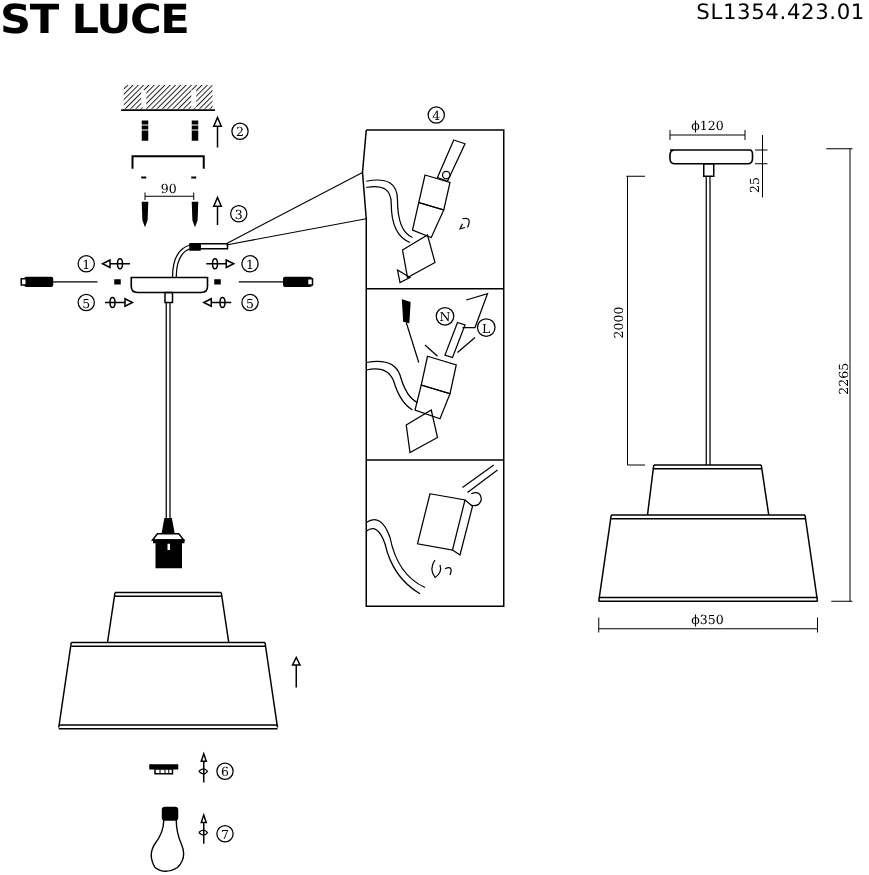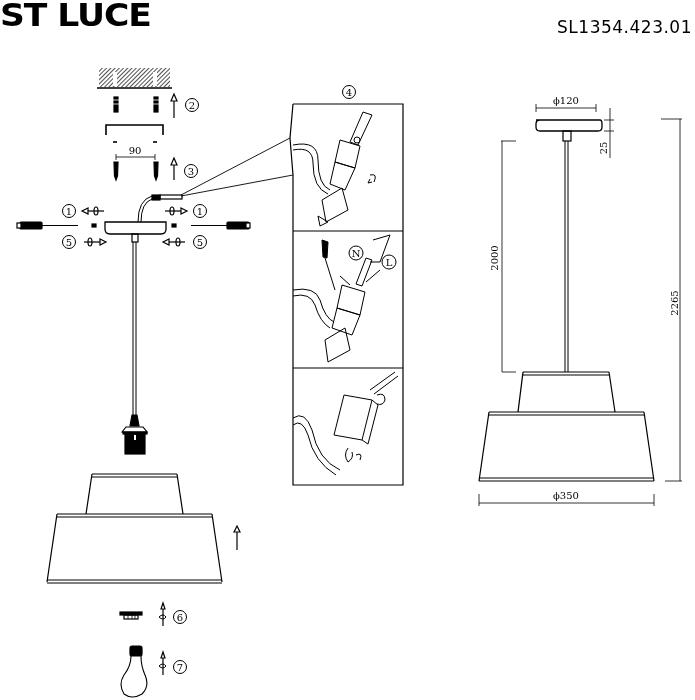--- a/index.html
+++ b/index.html
@@ -1,18 +1,18 @@
 <!DOCTYPE html>
 <html><head>
 <meta charset="utf-8">
 <style>
   html, body { margin: 0; padding: 0; background: #ffffff; }
   body { width: 695px; height: 700px; position: relative; overflow: hidden; font-family: "DejaVu Sans", sans-serif; }
   .brand { position: absolute; left: 0; top: -4px; font-family: "DejaVu Sans", sans-serif; font-weight: bold; font-size: 32px; letter-spacing: -1px; color: #000; transform: scaleX(1.08); transform-origin: left; }
-  .model { position: absolute; right: 3px; top: 17px; font-family: "DejaVu Sans", sans-serif; font-size: 17px; color: #000; letter-spacing: 0.5px; text-align: center; }
+  .model { position: absolute; right: 3px; top: 0px; font-family: "DejaVu Sans", sans-serif; font-size: 17px; color: #000; letter-spacing: 0.5px; text-align: center; }
   svg.drawing { position: absolute; left: 0; top: 0; }
   svg text { font-family: "DejaVu Serif", serif; fill: #000; }
 </style>
 </head>
 <body>
 
 <div class="brand">ST LUCE</div>
 <div class="model">SL1354.423.01</div>
 
 <svg class="drawing" width="695" height="700" viewBox="0 0 695 700" xmlns="http://www.w3.org/2000/svg" stroke="#000" fill="none" stroke-width="1.2">

